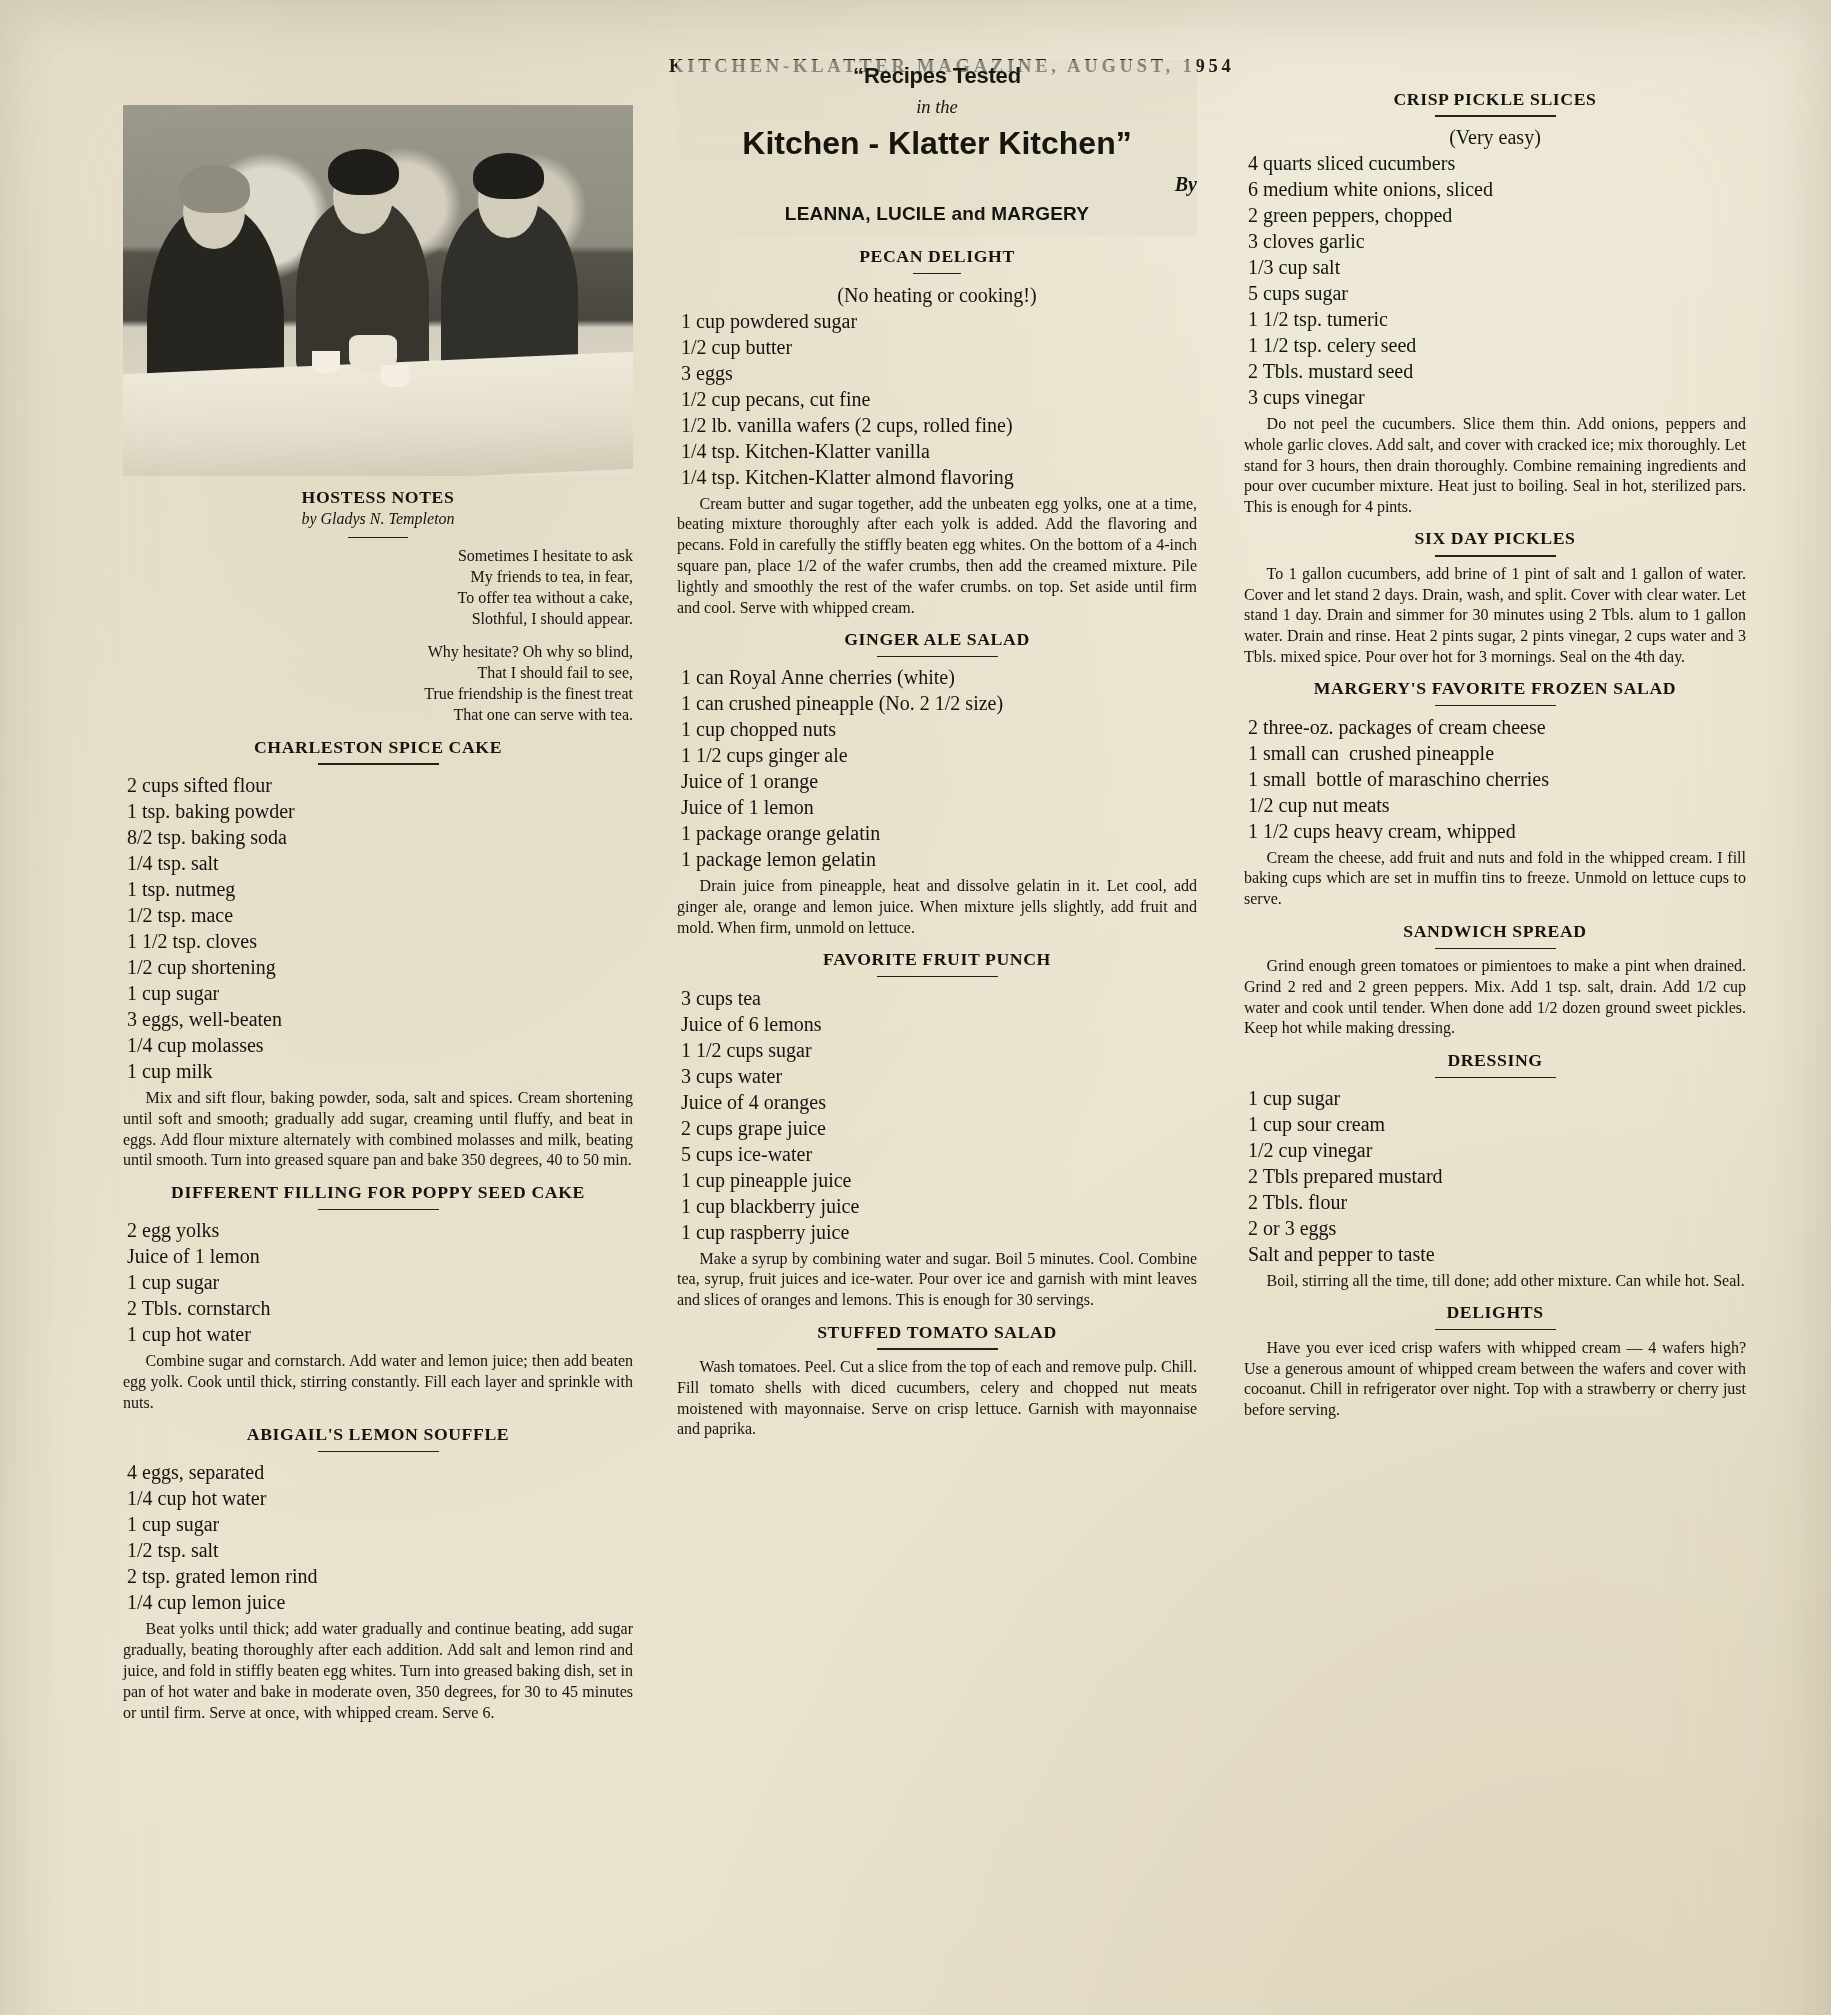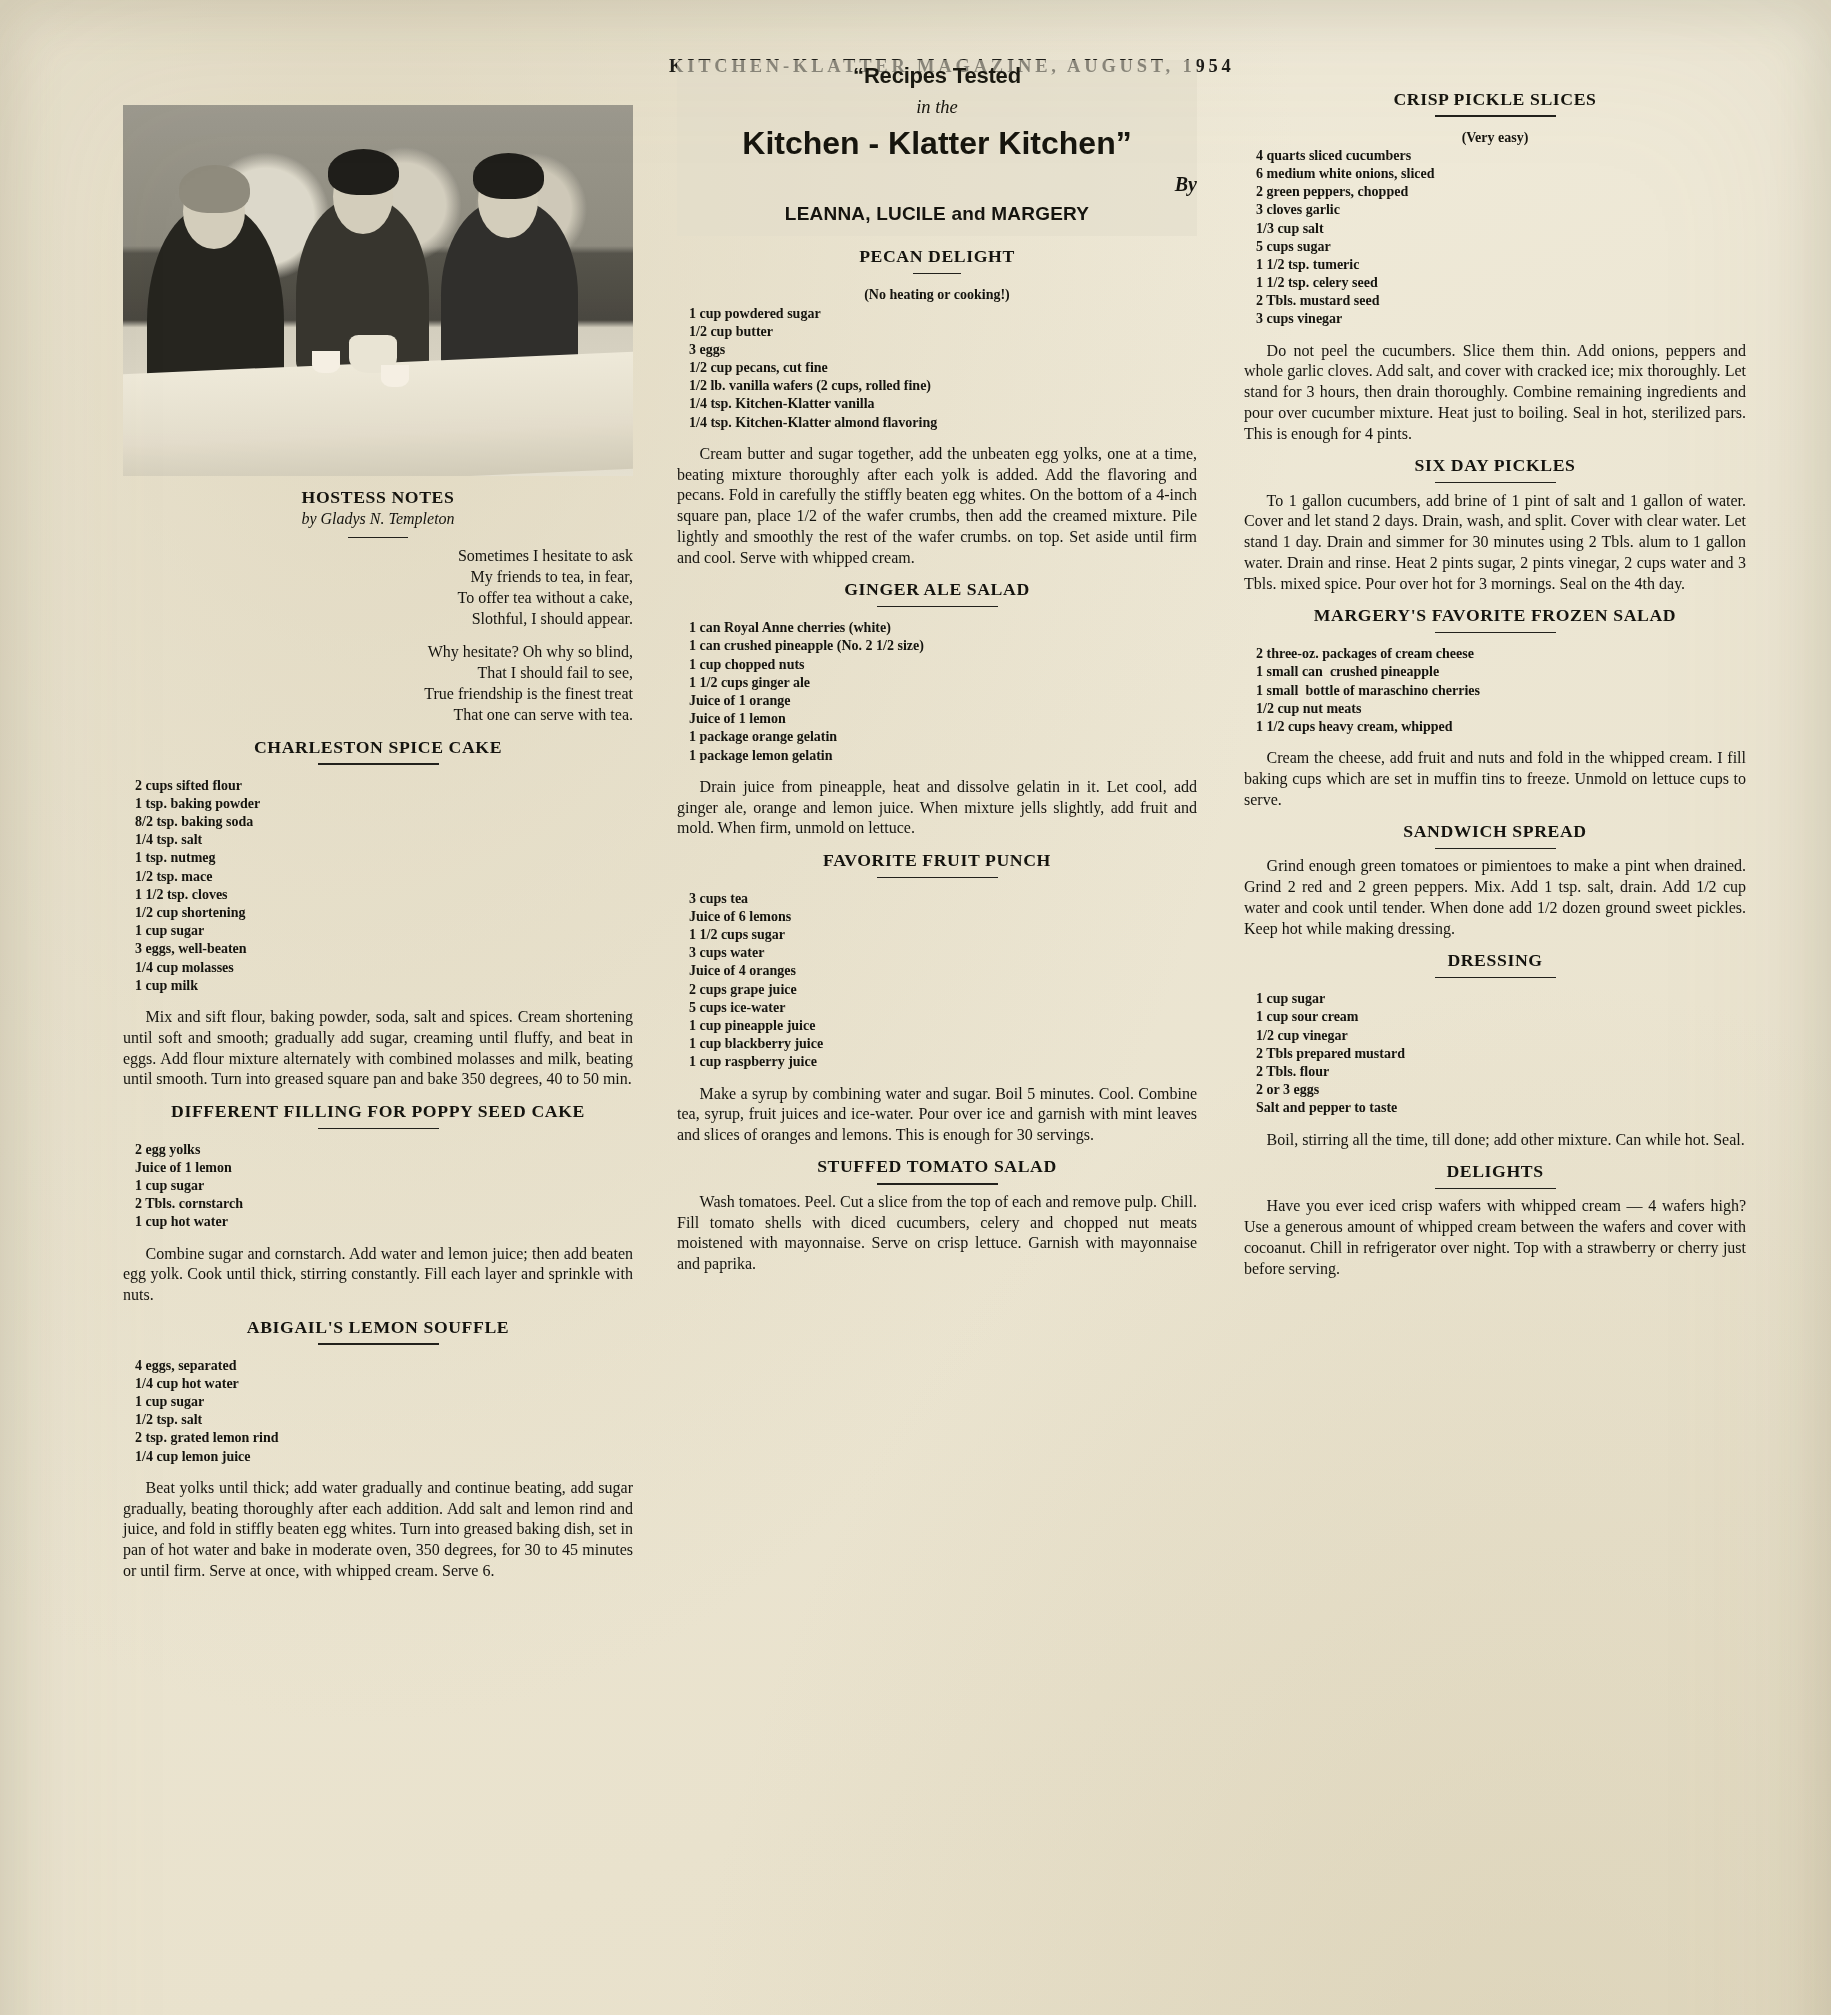--- a/index.html
+++ b/index.html
@@ -168,27 +168,26 @@
   .rule.short { width: 60px; }
   .rule.tiny { width: 48px; }
   .poem {
     margin: 0;
     font-size: 16px;
     line-height: 1.32;
     text-align: right;
   }
   .poem p { margin: 0 0 11.3px 0; }
   .ingredients {
-    margin: 12px;
+    margin: 4px;
     padding: 0;
     list-style: none;
-    font-size: 14px;
+    font-size: 20px;
     line-height: 1.30;
     text-align: left;
-    font-weight: bold;
   }
   .ingredients li { margin: 0; white-space: pre-wrap; }
   .ingredients li.center { text-align: center; }
   .body-par {
     margin: 0;
     text-indent: 22.6px;
     font-size: 16px;
     line-height: 1.30;
     text-align: justify;
   }

